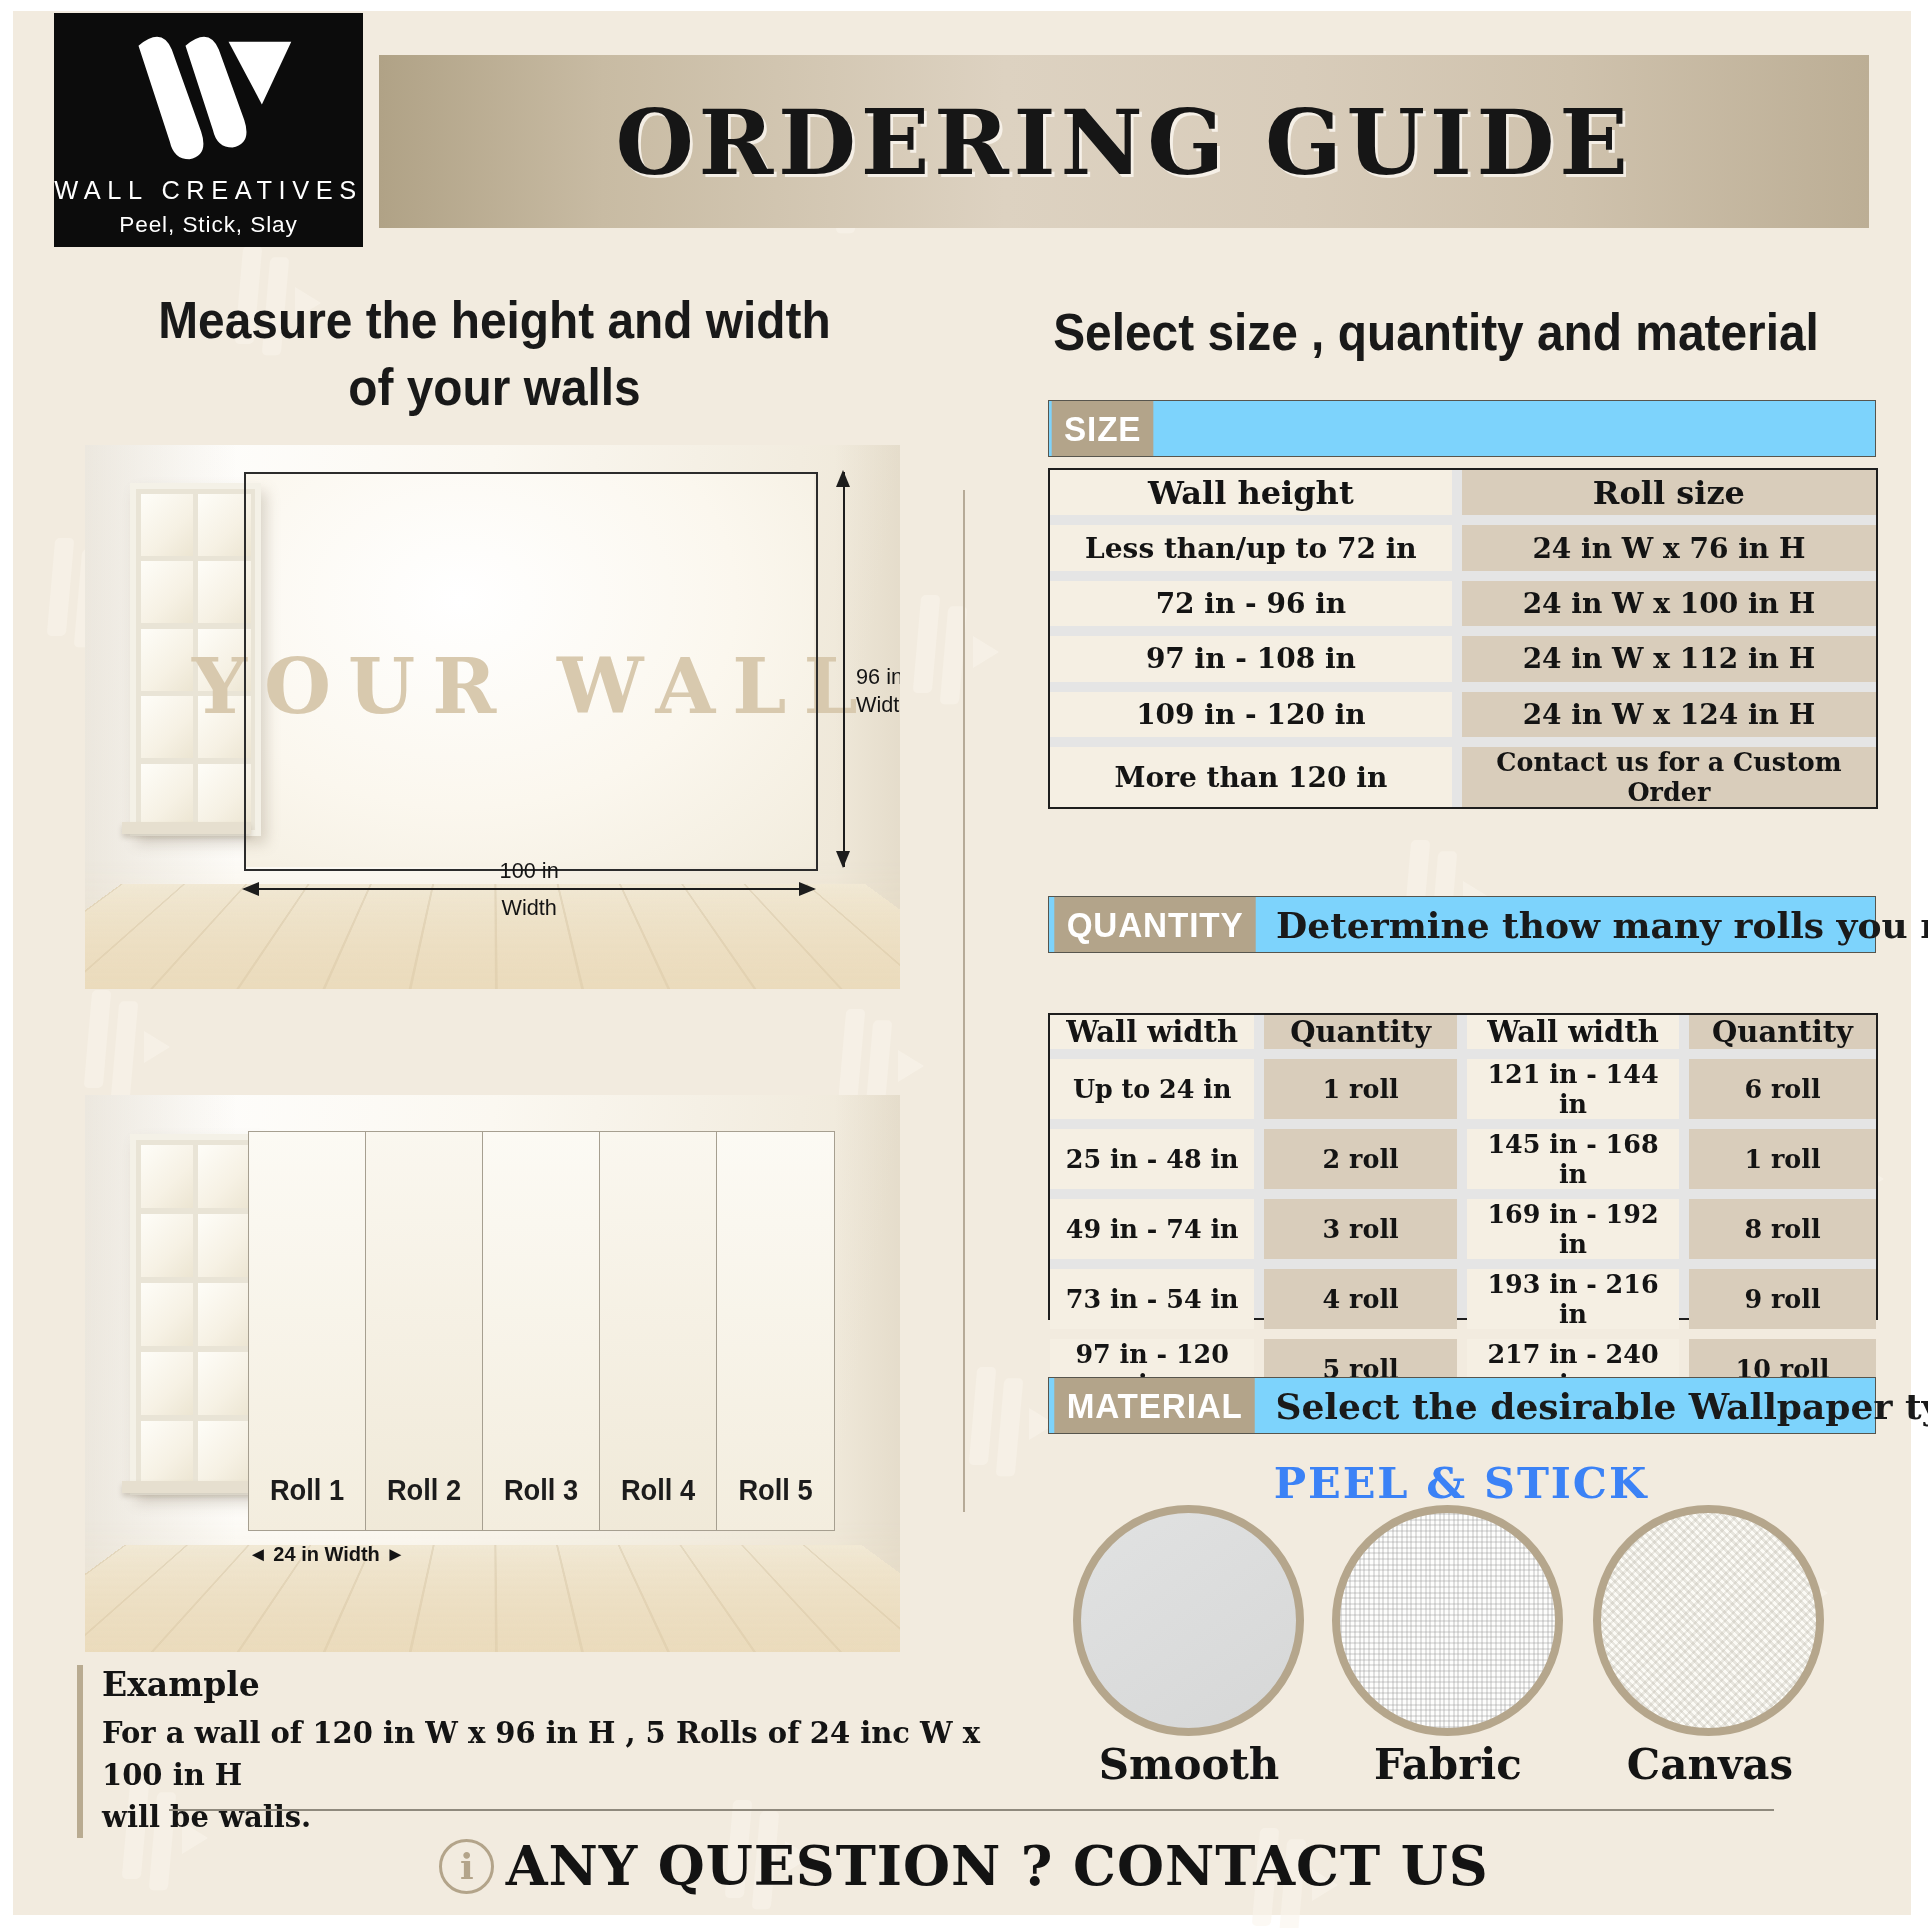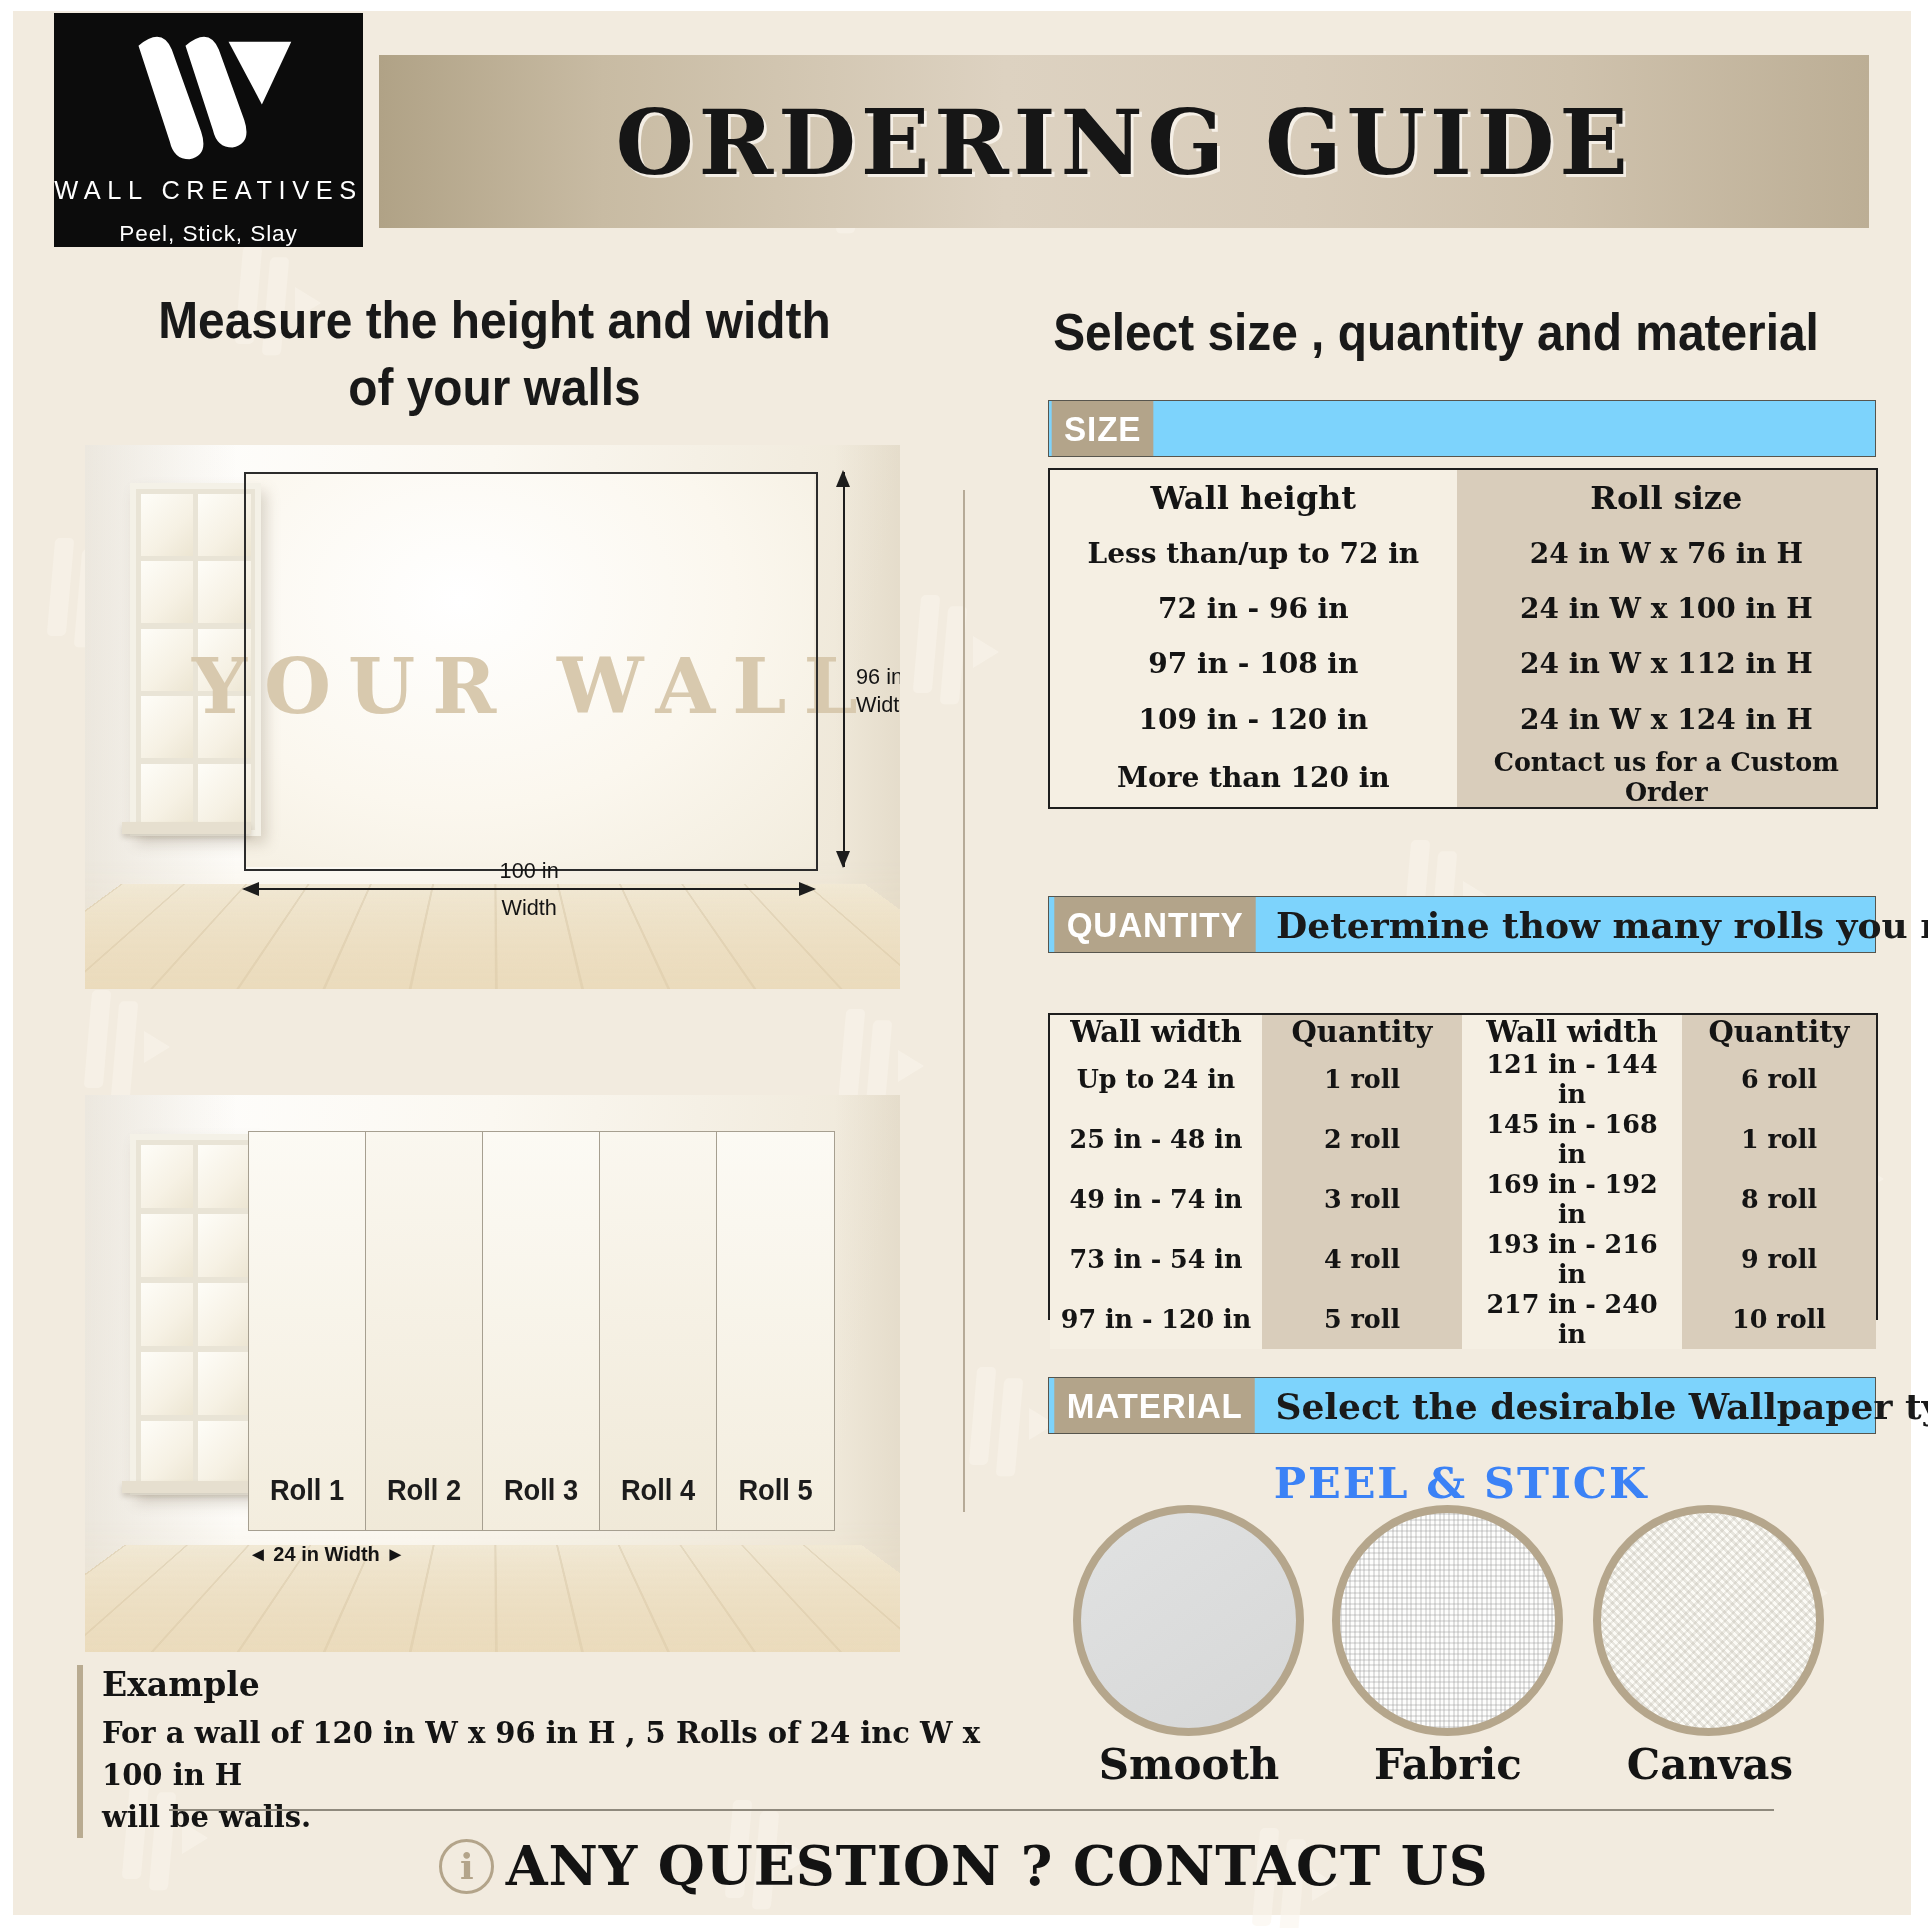--- a/index.html
+++ b/index.html
@@ -7,21 +7,21 @@
   .canvas{position:relative;width:1928px;height:1928px;background:#ffffff;overflow:hidden;}
   .page{position:absolute;left:13px;top:11.3px;right:17px;bottom:13px;background:#f2ebdf;}
   
   .wm{position:absolute;width:75px;height:113px;opacity:.55;pointer-events:none;}
   .wm::before{content:"";position:absolute;left:0;top:0;width:19px;height:98px;background:#faf5ec;border-radius:4.7px;box-shadow:28px 11.3px 0 #faf5ec;transform:skewX(-5deg);}
   .wm::after{content:"";position:absolute;left:56px;top:41px;width:0;height:0;border-left:26px solid #faf5ec;border-top:16px solid transparent;border-bottom:16px solid transparent;}
   
   .logo{position:absolute;left:54px;top:13px;width:309px;height:234px;background:#0c0c0c;color:#fff;text-align:center;}
   .logo svg{margin-top:17px;}
   .logo-title{font-size:25.4px;letter-spacing:6.6px;font-weight:400;margin-top:1.9px;}
-  .logo-tag{font-size:22.6px;letter-spacing:0.9px;margin-top:16px;}
+  .logo-tag{font-size:22.6px;letter-spacing:0.9px;margin-top:7px;}
   .banner{position:absolute;left:379px;top:55px;width:1490px;height:173px;
     background:linear-gradient(90deg,#b0a286 0%,#c8bba3 15%,#ddd2c1 42%,#d8ccba 62%,#cfc2ad 80%,#bcae95 100%);
     display:flex;align-items:center;justify-content:center;}
   .banner-title{font-family:"DejaVu Serif",serif;font-weight:700;font-size:90px;letter-spacing:4.7px;color:#161616;text-shadow:2.8px 2.8px 0 rgba(250,246,238,.85);white-space:nowrap;}
   
   .col-head{position:absolute;text-align:center;font-weight:700;color:#191919;font-size:52px;line-height:1.28;transform:scaleX(.92);}
   
   .photo{position:absolute;overflow:hidden;background:linear-gradient(100deg,#ffffff 0%,#fbf8f1 45%,#efe8d9 90%);}
   .leftwall-shade{position:absolute;left:0;top:0;width:22%;height:100%;background:linear-gradient(90deg,rgba(205,193,170,.38),rgba(205,193,170,0) 85%);}
   .rightwall-shade{position:absolute;right:0;top:0;width:9%;height:100%;background:linear-gradient(270deg,rgba(205,193,170,.30),rgba(205,193,170,0) 90%);}
@@ -51,21 +51,21 @@
   .roll-width{position:absolute;font-size:20px;font-weight:700;color:#141414;text-align:center;white-space:nowrap;}
   
   .example{position:absolute;border-left:6.6px solid #b9ab91;padding-left:19px;color:#141414;font-family:"DejaVu Serif",serif;font-weight:700;}
   .example-title{font-size:33px;margin-bottom:7.5px;}
   .example-body{font-size:29px;line-height:1.45;}
   
   .vdivider{position:absolute;left:963px;top:490px;width:1.9px;height:1022px;background:#b6aa97;}
   .section-head{position:absolute;left:1048px;width:826px;height:55px;border:1.9px solid #57554d;background:#7dd3fc;display:flex;align-items:stretch;}
   .badge{background:#b3a48a;color:#ffffff;display:flex;align-items:center;justify-content:center;font-weight:700;font-size:35px;padding:0 13px;letter-spacing:0.9px;transform:scaleX(.95);}
   .section-sub{font-family:"DejaVu Serif",serif;font-weight:700;font-size:36px;color:#1a1a1a;display:flex;align-items:center;padding-left:15px;white-space:nowrap;}
-  .tbl{position:absolute;display:grid;border:2.8px solid #1e1e1e;background:#0369a1;gap:0;}
+  .tbl{position:absolute;display:grid;border:2.8px solid #1e1e1e;background:#e5e5e5;gap:10px;}
   .tbl>div{display:flex;align-items:center;justify-content:center;text-align:center;font-family:"DejaVu Serif",serif;font-weight:700;color:#141414;font-size:28px;padding:0 7.5px;}
   .tbl>div.hd{font-size:32px;}
   .c-cream{background:#f5efe3;}
   .c-tan{background:#d9cdbb;}
   .peel-stick{position:absolute;left:1048px;top:1458px;width:826px;text-align:center;font-family:"DejaVu Serif",serif;font-weight:700;font-size:43px;color:#3b82f6;letter-spacing:1.9px;}
   .circle{position:absolute;width:215px;height:215px;border-radius:50%;border:8.5px solid #b5a68c;top:1505px;}
   .circle.smooth{background:linear-gradient(145deg,#e1e2e2 0%,#d6d7d7 100%);}
   .circle.fabric{background:
     repeating-linear-gradient(0deg,rgba(148,148,148,.25) 0 1.9px,rgba(0,0,0,0) 1.9px 5.6px),
     repeating-linear-gradient(90deg,rgba(148,148,148,.28) 0 1.9px,rgba(0,0,0,0) 1.9px 4.7px),#fdfdfc;}

